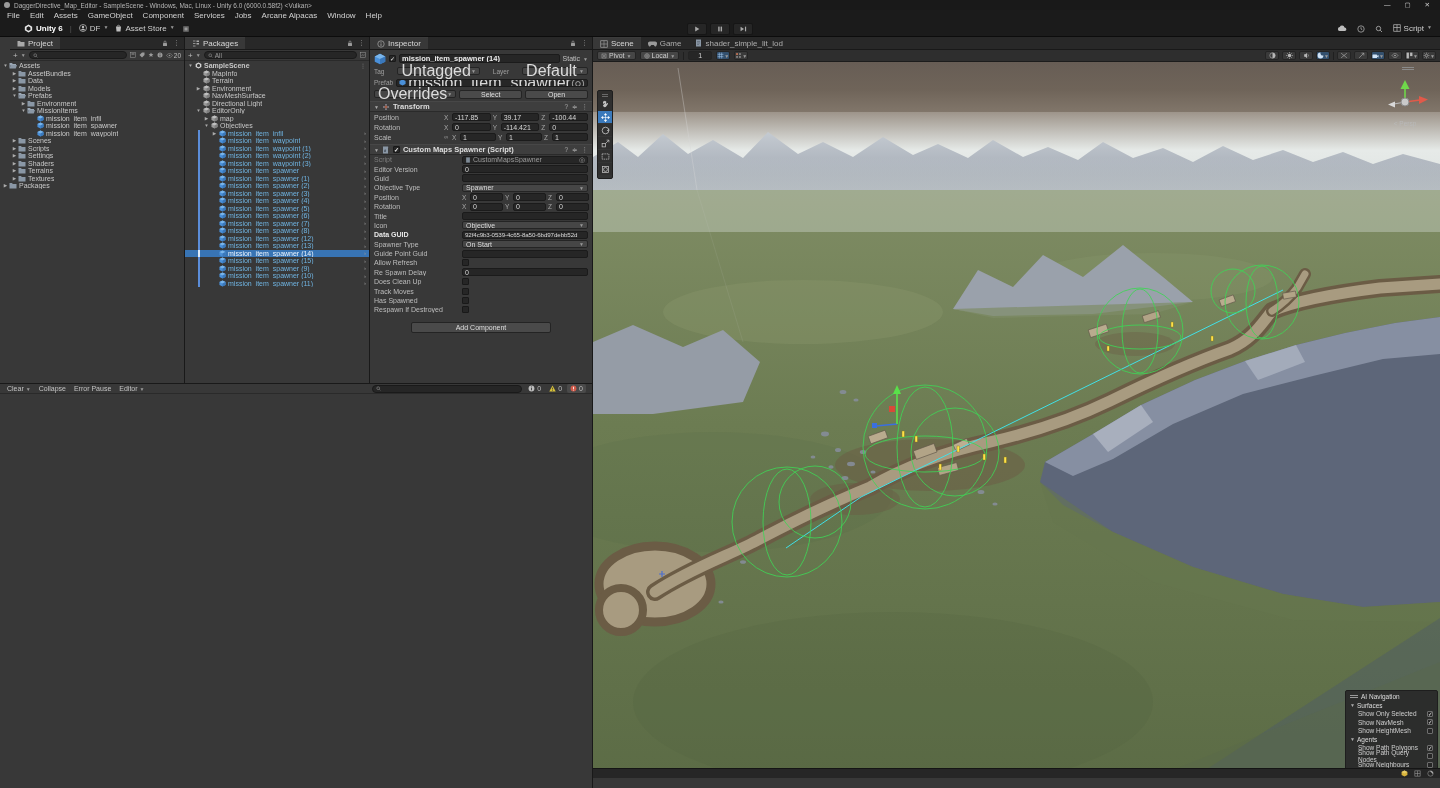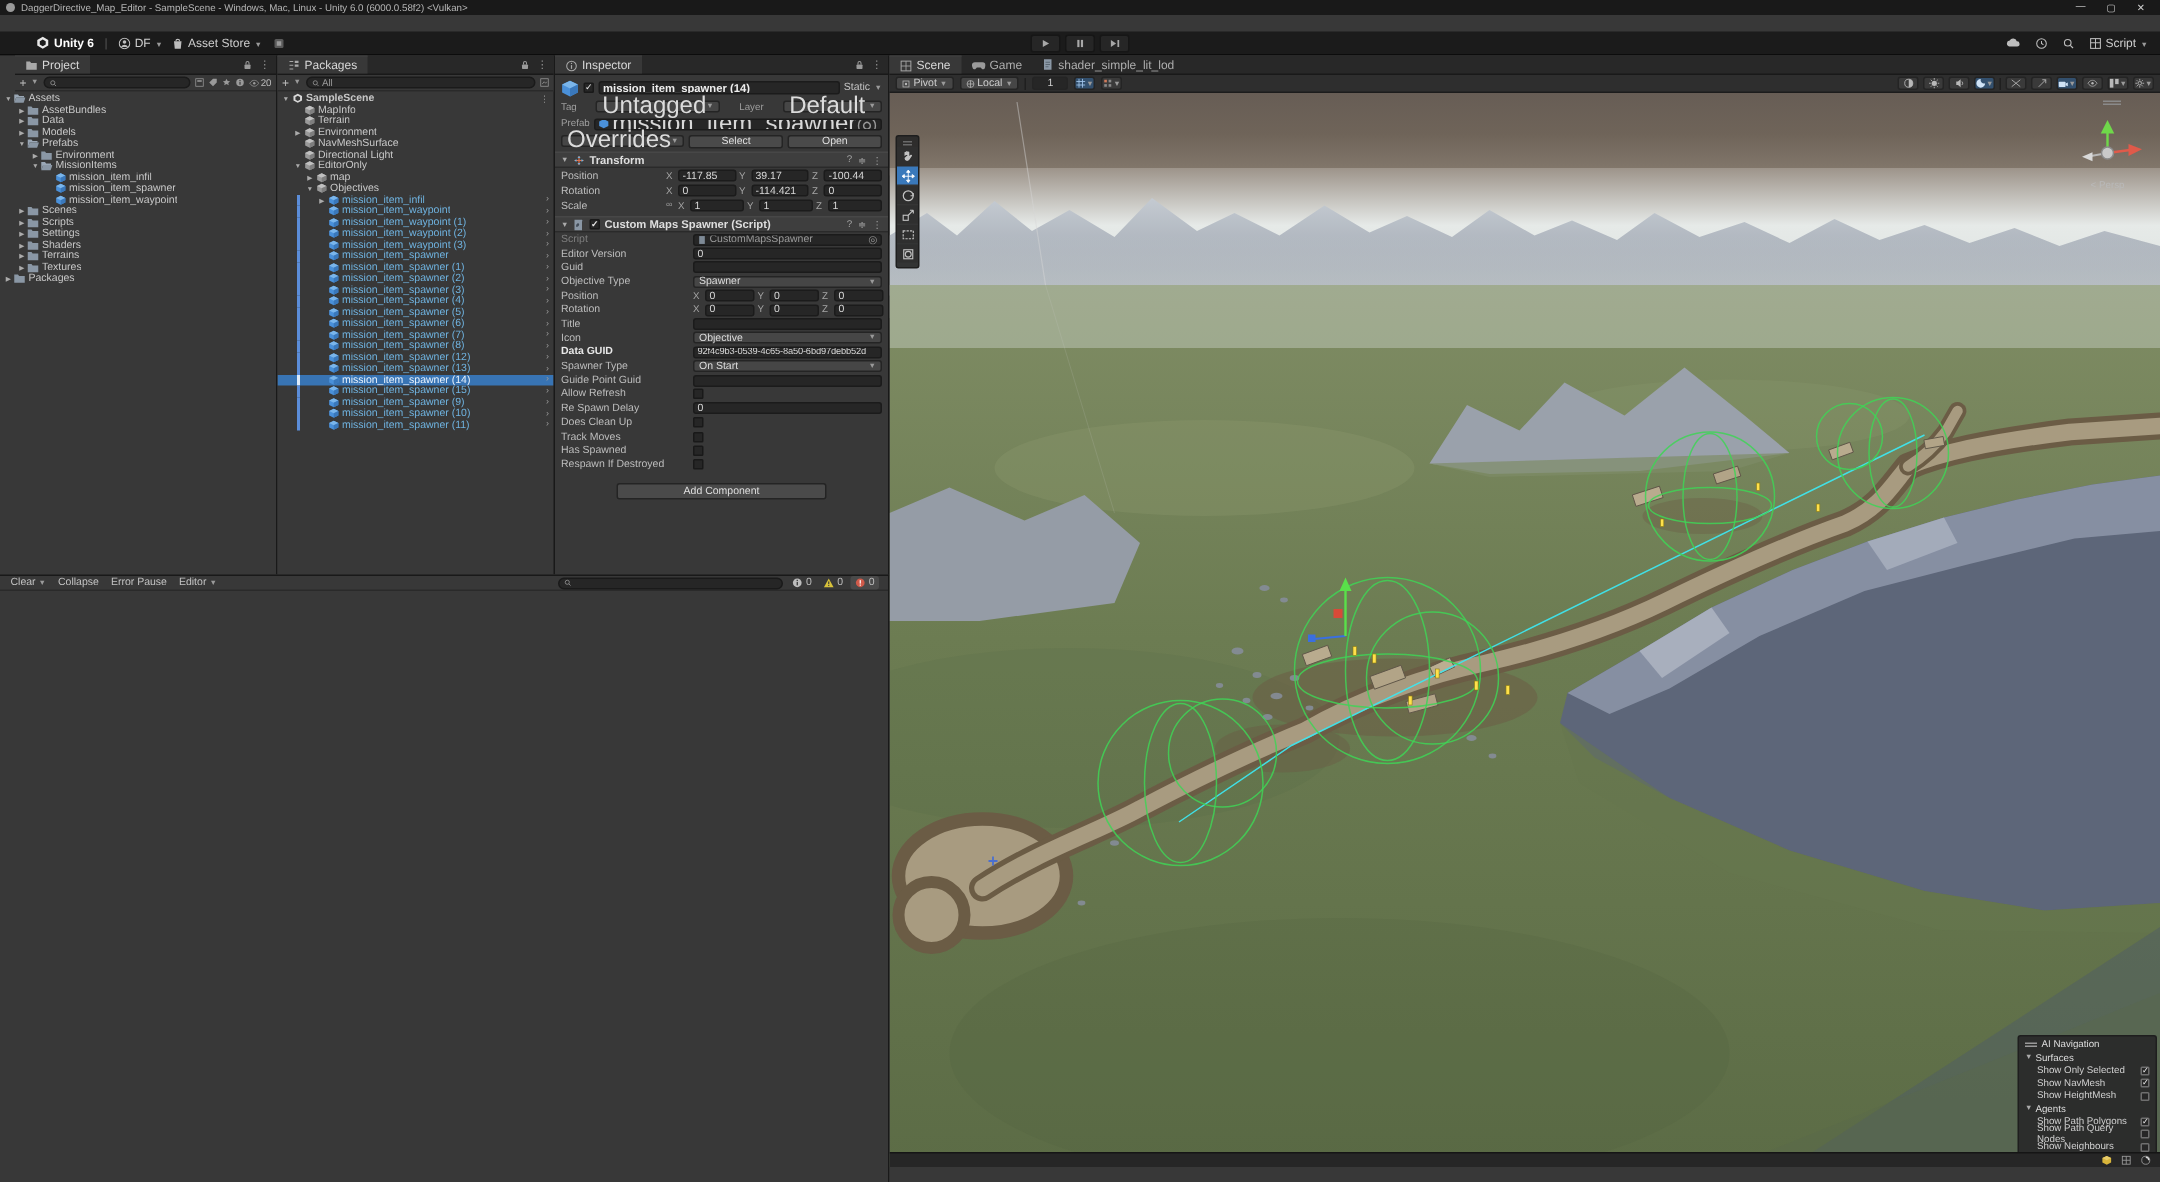--- a/index.html
+++ b/index.html
@@ -8,21 +8,21 @@
   
   .titlebar{position:absolute;left:0;top:0;width:1440px;height:10px;background:#191919;display:flex;align-items:center;font-size:6.5px;color:#b5b5b5;padding:0 4px;}
   .titlebar .appicon{width:6px;height:6px;border-radius:50%;background:#9a9a9a;margin-right:4px;flex:none;}
   .wctrls{margin-left:auto;display:flex;gap:14px;color:#cfcfcf;font-size:6.5px;padding-right:6px;}
   .menubar{position:absolute;left:0;top:10px;width:1440px;height:11px;background:#1b1b1b;display:flex;align-items:center;font-size:8px;color:#d2d2d2;padding-left:2px;}
   .menubar span{padding:0 5px;cursor:default;}
   .maintoolbar{position:absolute;left:0;top:21px;width:1440px;height:16px;background:#1b1b1b;border-bottom:1px solid #0c0c0c;display:flex;align-items:center;font-size:8px;}
   .tb-left{display:flex;align-items:center;gap:7px;padding-left:24px;}
   .tb-sep{color:#555;}
   .tb-product{color:#fff;font-weight:bold;display:flex;align-items:center;gap:3px;}
-  .tb-btn{display:flex;align-items:flex-end;gap:3px;color:#cfcfcf;}
+  .tb-btn{display:flex;align-items:flex-start;gap:3px;color:#cfcfcf;}
   .caret{font-size:5px;color:#9a9a9a;}
   .tb-center{position:absolute;left:50%;transform:translateX(-50%);display:flex;gap:3px;}
   .playbtn{width:20px;height:12px;background:#262626;border:1px solid #161616;border-radius:2px;display:flex;align-items:center;justify-content:center;color:#9f9f9f;font-size:6px;}
   .tb-right{margin-left:auto;display:flex;align-items:center;gap:10px;padding-right:8px;color:#cfcfcf;}
   
   .panel{position:absolute;background:#383838;border-right:1px solid #191919;}
   .tabbar{height:13px;background:#282828;border-bottom:1px solid #191919;display:flex;align-items:stretch;font-size:8px;}
   .tab{display:flex;align-items:center;gap:3px;padding:0 7px;color:#adadad;}
   .tab.active{background:#383838;color:#d8d8d8;border-top:1px solid #3c3c3c;}
   .tabbar .tb-icons{margin-left:auto;display:flex;align-items:center;gap:5px;padding-right:4px;color:#9a9a9a;font-size:7px;}
@@ -95,20 +95,32 @@
   <div class="titlebar">
     <span class="appicon"></span>
     <span>DaggerDirective_Map_Editor - SampleScene - Windows, Mac, Linux - Unity 6.0 (6000.0.58f2) &lt;Vulkan&gt;</span>
     <span class="wctrls">
       <span>—</span>
       <span>▢</span>
       <span>✕</span>
     </span>
   </div>
 
+  <div class="menubar" id="menubar">
+      <span>File</span>
+      <span>Edit</span>
+      <span>Assets</span>
+      <span>GameObject</span>
+      <span>Component</span>
+      <span>Services</span>
+      <span>Jobs</span>
+      <span>Arcane Alpacas</span>
+      <span>Window</span>
+      <span>Help</span>
+    </div>
 
   <div class="maintoolbar">
     <div class="tb-left">
       <span class="tb-product">
         <svg width="9" height="9" viewBox="0 0 16 16">
             <path d="M8 1 14.5 4.7v6.6L8 15 1.5 11.3V4.7z" fill="#e8e8e8"></path>
             <path d="M8 4.2 11.5 6.2v4L8 12.2 4.5 10.2v-4z" fill="#1b1b1b"></path>
           </svg>
         <span>Unity 6</span>
       </span>

